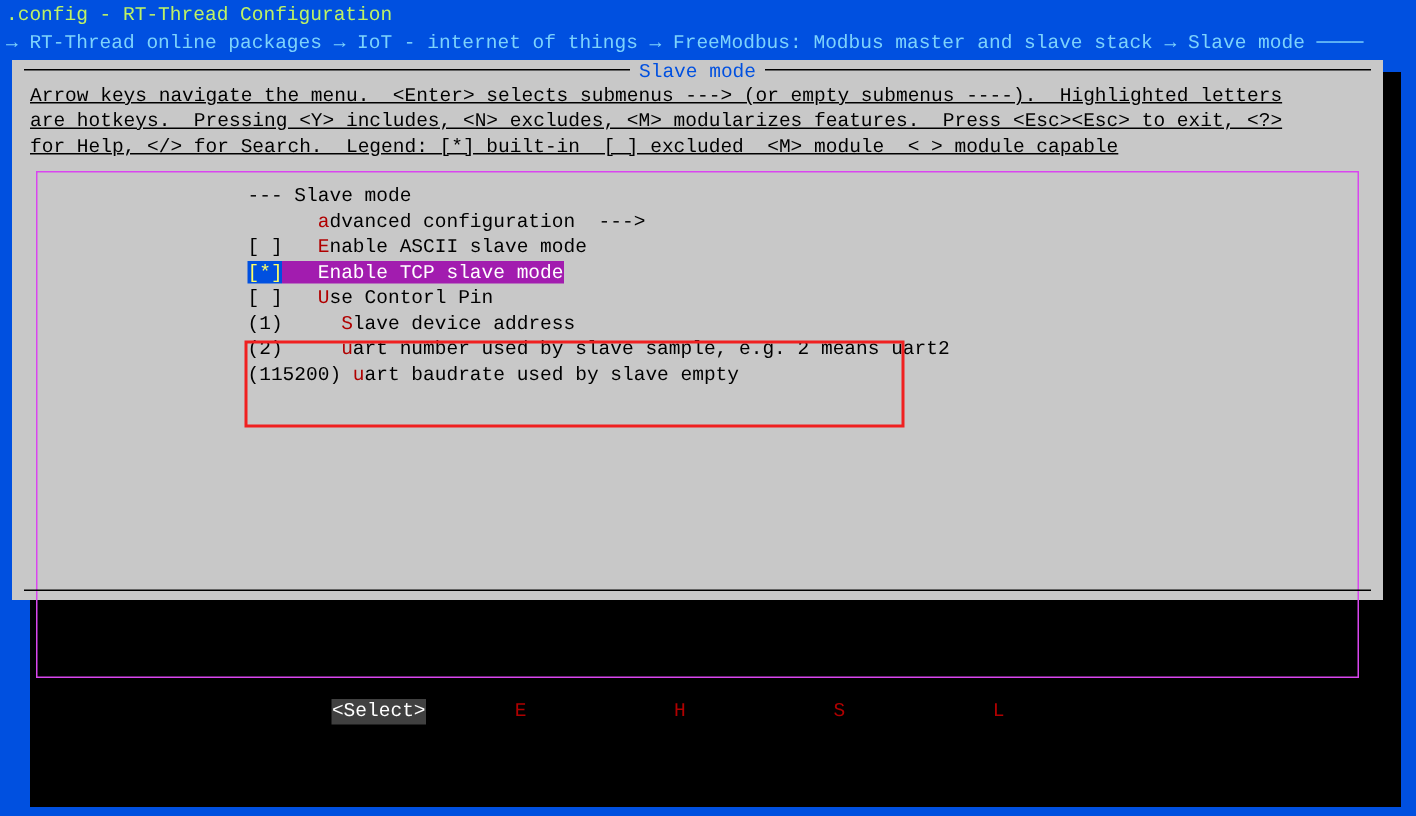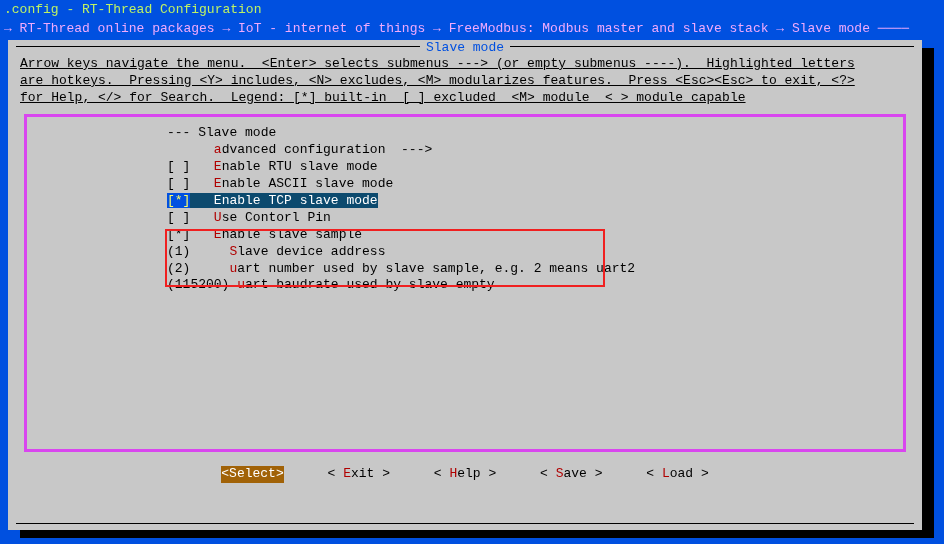--- a/index.html
+++ b/index.html
@@ -10,41 +10,41 @@
     font-family: "Courier New", monospace;
     font-size: 13px;
     line-height: 1.3;
     overflow: hidden;
   }
   .title-line {
     color: #bef264;
     padding: 2px 4px;
   }
   .breadcrumb-line {
-    color: #f0abfc;
+    color: #7dd3fc;
     padding: 0 4px 2px 4px;
     white-space: nowrap;
   }
   .shadow-box {
     position: relative;
     margin: 0 8px 0 8px;
   }
   .shadow {
     position: absolute;
     top: 8px;
     left: 12px;
     width: 914px;
     height: 490px;
     background: #000;
   }
   .main-panel {
     position: relative;
     background: #c8c8c8;
     width: 914px;
-    height: 490px;
+    height: 360px;
     padding: 0;
   }
   .panel-title-row {
     position: relative;
     text-align: center;
     height: 14px;
   }
   .panel-border-line {
     position: absolute;
     top: 6px;
@@ -59,34 +59,34 @@
     color: #0050e0;
     padding: 0 6px;
   }
   .help-text {
     color: #000;
     padding: 2px 8px 6px 12px;
     white-space: pre-wrap;
     text-decoration: underline;
   }
   .inner-box {
-    border: 3px solid #d946ef;
+    border: 1px solid #d946ef;
     margin: 2px 16px 8px 16px;
     height: 338px;
     padding: 8px 0;
     position: relative;
   }
   .menu-line {
     padding: 0 0 0 140px;
     color: #000;
     white-space: pre;
   }
   .menu-line .hk { color: #b00000; }
   .menu-line.selected .sel {
-    background: #0c4a6e;
+    background: #a21caf;
     color: #fff;
   }
   .menu-line.selected .sel .hk { color: #fff; }
   .menu-line.selected .bracket-hi {
     background: #0050e0;
     color: #ffff66;
   }
   .annotation-box {
     position: absolute;
     border: 2px solid #f02020;
@@ -109,21 +109,21 @@
     padding: 6px 0 4px 0;
     color: #000;
   }
   .btn {
     display: inline-block;
     margin: 0 18px;
     cursor: pointer;
   }
   .btn .hk { color: #b00000; }
   .btn.selected {
-    background: #a16207;
+    background: #404040;
     color: #fff;
   }
   .btn.selected .hk { color: #fff; }
   .bottom-border {
     position: absolute;
     bottom: 6px;
     left: 8px;
     right: 8px;
     border-top: 1px solid #000;
   }
@@ -142,25 +142,23 @@
       <span class="panel-title"> Slave mode </span>
     </div>
 
     <div class="help-text">Arrow keys navigate the menu.  &lt;Enter&gt; selects submenus ---&gt; (or empty submenus ----).  Highlighted letters
 are hotkeys.  Pressing &lt;Y&gt; includes, &lt;N&gt; excludes, &lt;M&gt; modularizes features.  Press &lt;Esc&gt;&lt;Esc&gt; to exit, &lt;?&gt;
 for Help, &lt;/&gt; for Search.  Legend: [*] built-in  [ ] excluded  &lt;M&gt; module  &lt; &gt; module capable</div>
 
     <div class="inner-box">
       <div class="menu-line"><span>--- </span><span>Slave mode</span></div>
       <div class="menu-line"><span>      </span><span class="hk">a</span><span>dvanced configuration  ---&gt;</span></div>
-      <div class="menu-line"><span>[ ]   </span><span class="hk">E</span><span>nable RTU slave mode</span></div>
       <div class="menu-line"><span>[ ]   </span><span class="hk">E</span><span>nable ASCII slave mode</span></div>
       <div class="menu-line selected"><span class="bracket-hi">[*]</span><span class="sel"><span>   </span><span class="hk">E</span><span>nable TCP slave mode</span></span></div>
       <div class="menu-line"><span>[ ]   </span><span class="hk">U</span><span>se Contorl Pin</span></div>
-      <div class="menu-line"><span>[*]   </span><span class="hk">E</span><span>nable slave sample</span></div>
       <div class="menu-line"><span>(1)     </span><span class="hk">S</span><span>lave device address</span></div>
       <div class="menu-line"><span>(2)     </span><span class="hk">u</span><span>art number used by slave sample, e.g. 2 means uart2</span></div>
       <div class="menu-line"><span>(115200) </span><span class="hk">u</span><span>art baudrate used by slave empty</span></div>
 
       <div class="annotation-box"></div>
     </div>
 
     <div class="button-row">
       <span class="btn selected">&lt;<span class="hk">S</span><span>elect</span>&gt;</span>
       <span class="btn">&lt; <span class="hk">E</span><span>xit</span> &gt;</span>

